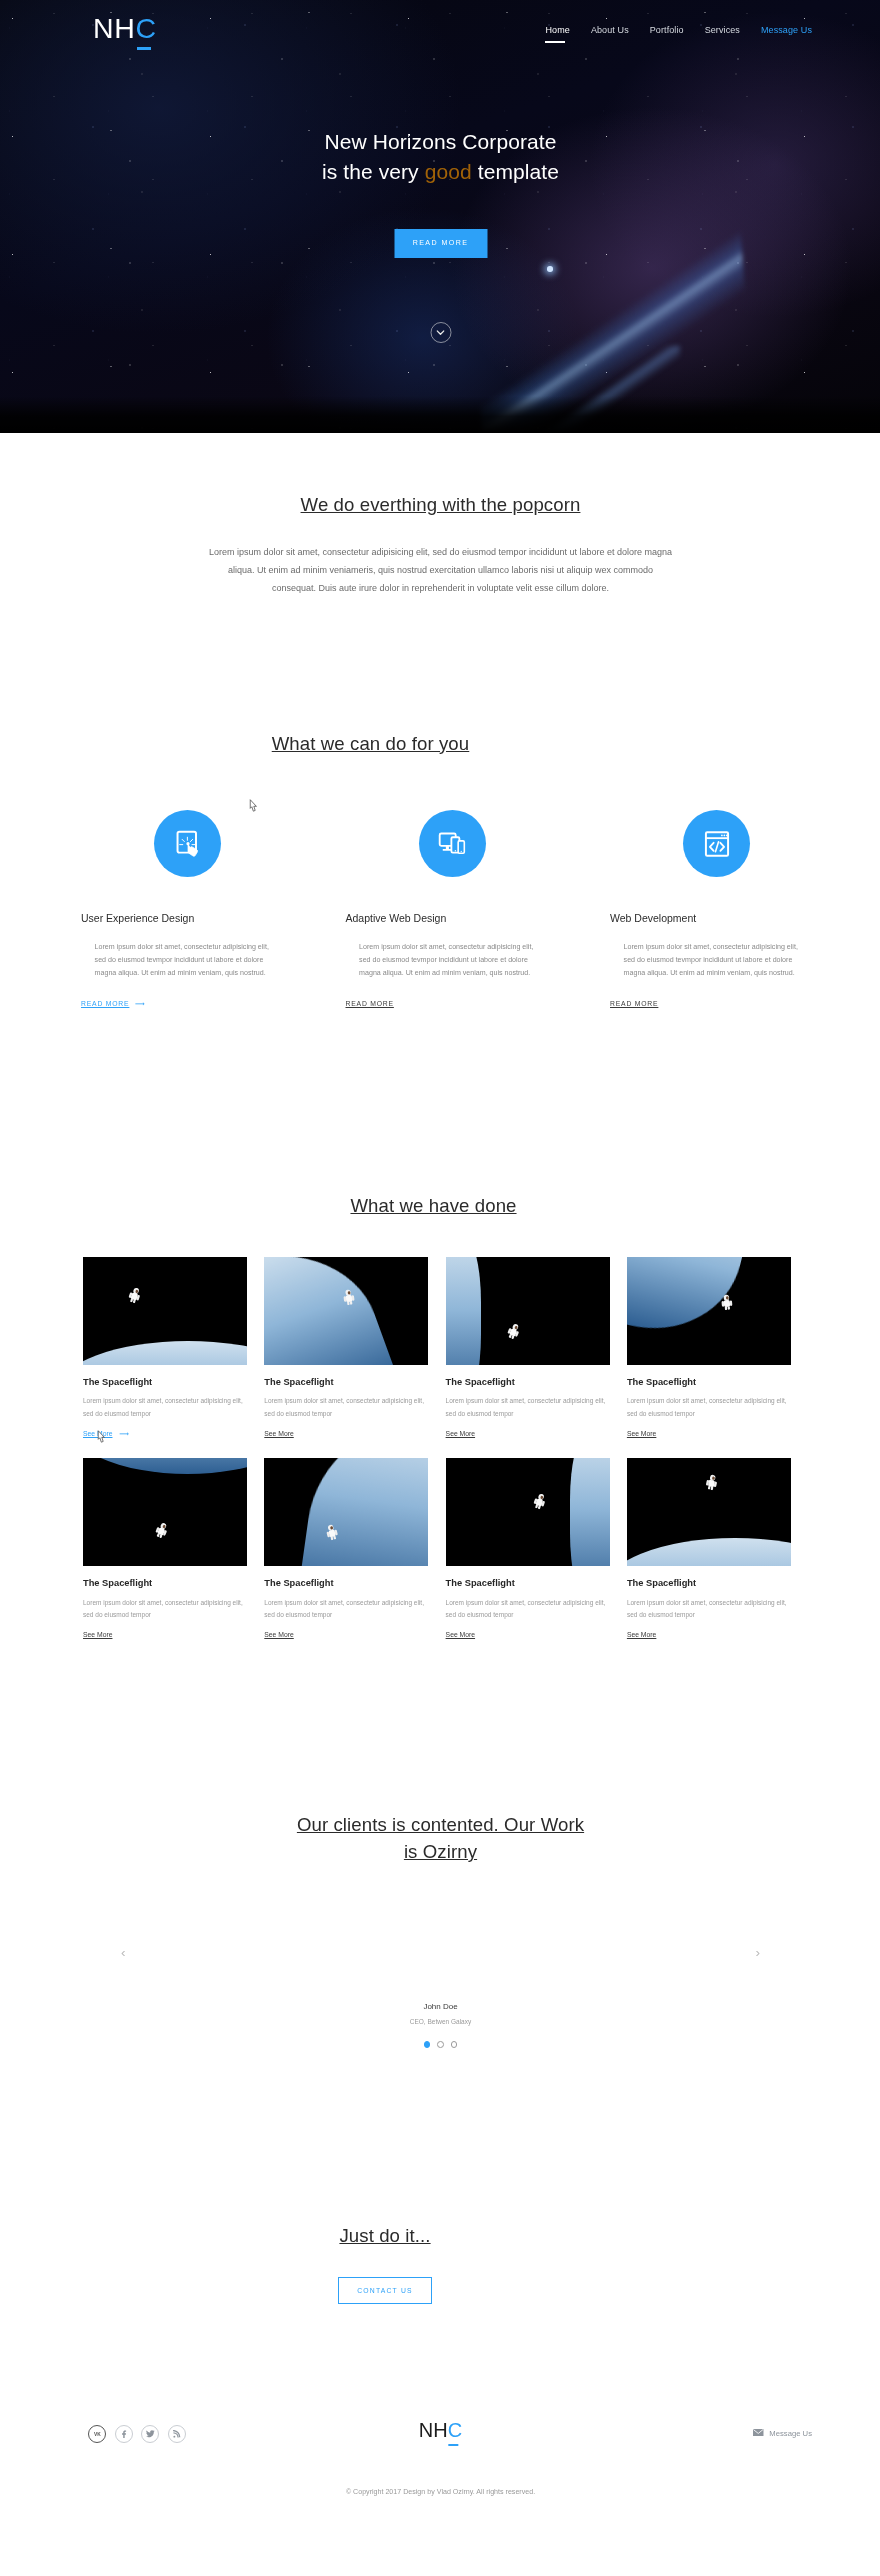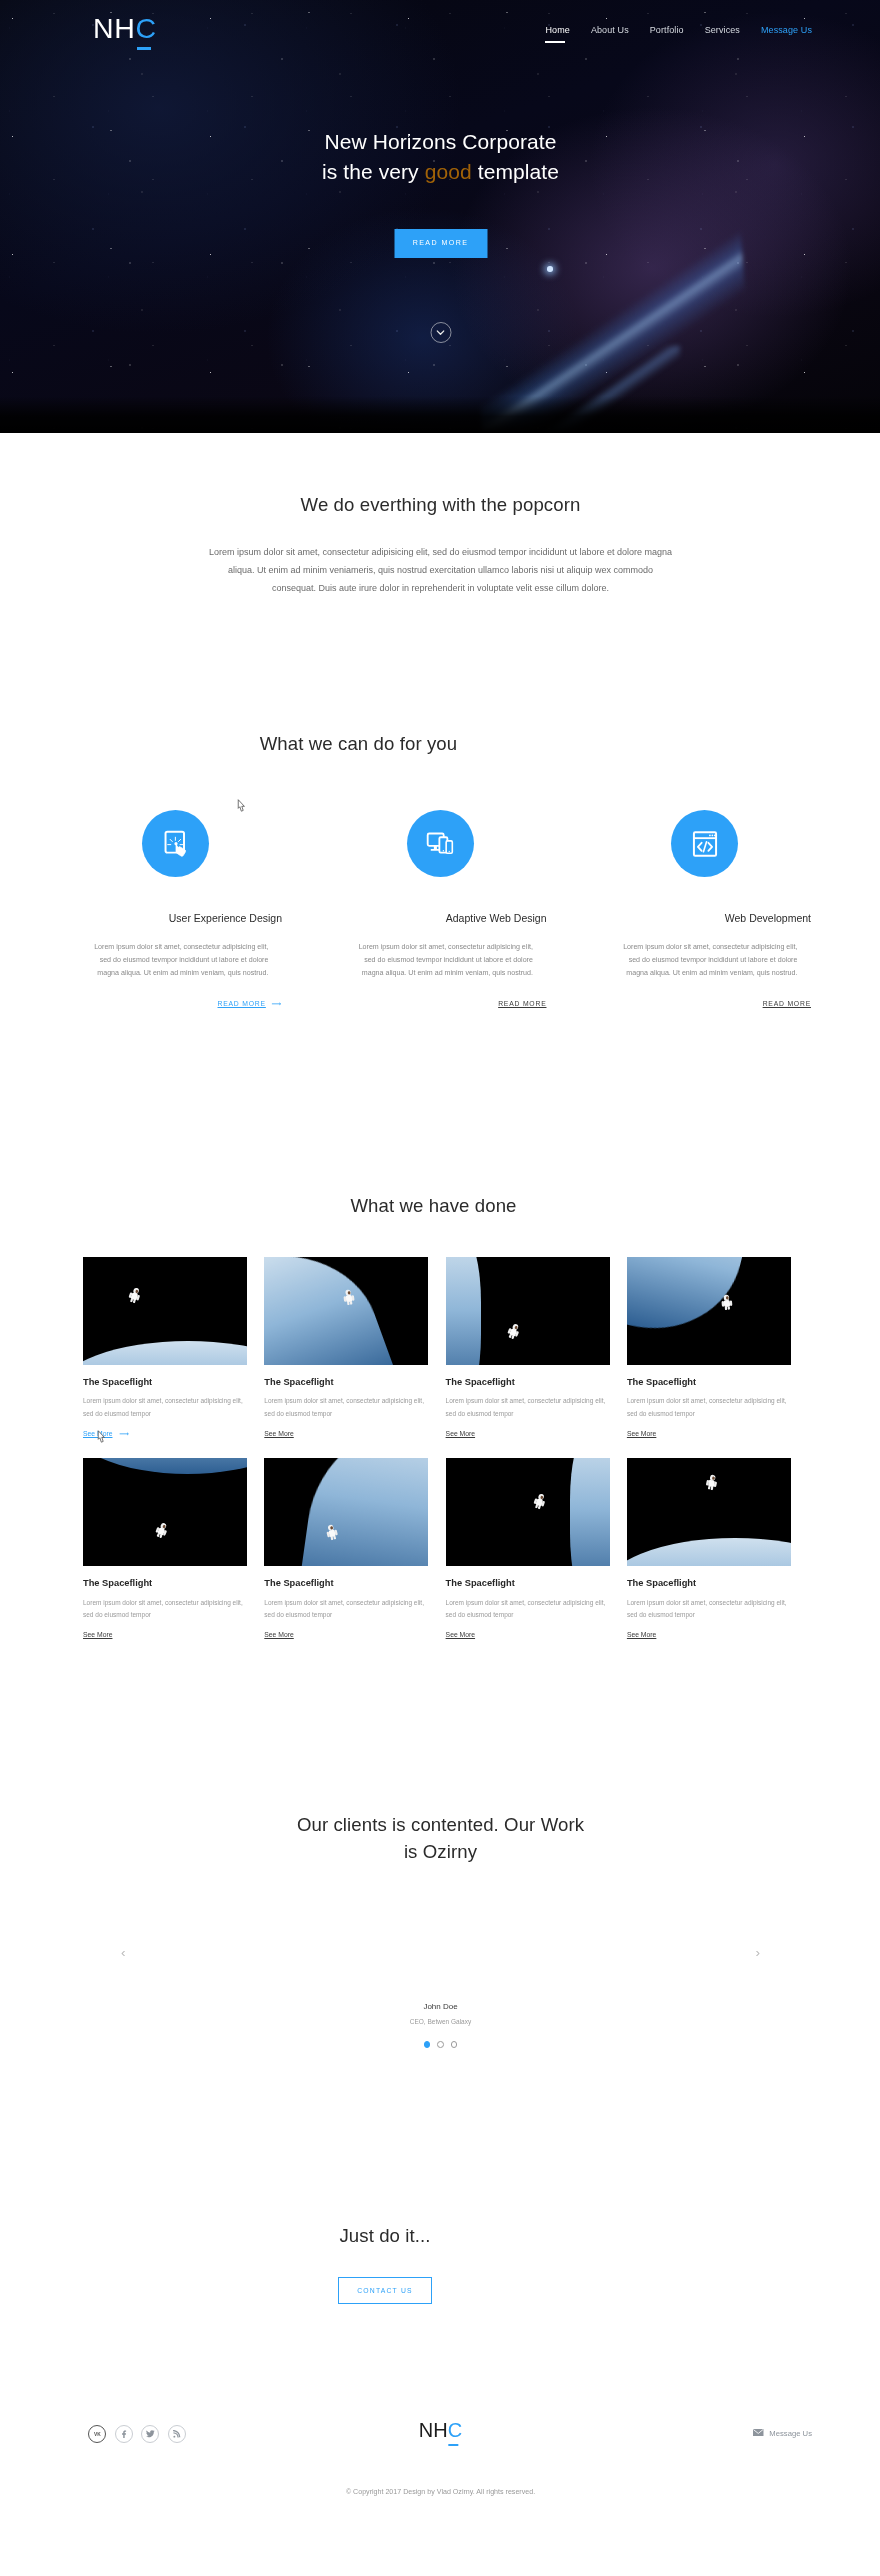--- a/index.html
+++ b/index.html
@@ -137,41 +137,41 @@
     position: absolute; left: 50%; top: 322px; transform: translateX(-50%);
     width: 21px; height: 21px; border-radius: 50%;
     border: 0.9px solid rgba(235,235,235,.55);
     display: flex; align-items: center; justify-content: center;
     color: #e8e8e8; font-size: 9.3px; cursor: pointer;
   }
 
   
   .sec-title {
     text-align: center; font-weight: 400; color: #2b2b2b;
-    font-size: 18.6px; letter-spacing: 0.1px; line-height: 1.45;
+    font-size: 18.6px; letter-spacing: 0.1px; line-height: 1.45; text-decoration: underline;
   }
 
   .about {
     position: absolute; top: 433px; left: 0; width: 881px; height: 285px;
   }
   .about .sec-title { position: absolute; top: 59px; left: 0; right: 0; }
   .about-body {
     position: absolute; top: 110px; left: 50%; transform: translateX(-50%);
     width: 470px; text-align: center;
     font-size: 9px; line-height: 2.0; color: #6b6b6b;
   }
 
   
-  .services { position: absolute; top: 717px; left: 0; width: 717px; height: 365px; }
+  .services { position: absolute; top: 717px; left: 12px; width: 717px; height: 365px; }
   .services .sec-title { position: absolute; top: 13.6px; left: 0; right: 0; }
   .svc-row {
     position: absolute; top: 93px; left: 69px; width: 742px;
     display: flex; justify-content: space-between;
   }
-  .svc { width: 213px; text-align: right; }
+  .svc { width: 213px; text-align: left; }
   .svc-circle {
     width: 67px; height: 67px; border-radius: 50%;
     background: #2da1f8; margin: 0 auto 35px;
     display: flex; align-items: center; justify-content: center;
   }
   .svc-name { font-size: 10.5px; color: #2b2b2b; font-weight: 400; margin-bottom: 16.7px; }
   .svc-desc { font-size: 7.1px; line-height: 1.85; color: #8a8a8a; padding: 0 13.6px; }
   .svc-link {
     display: inline-block; margin-top: 20px;
     font-size: 6.8px; letter-spacing: 0.8px; color: #3a3a3a;

